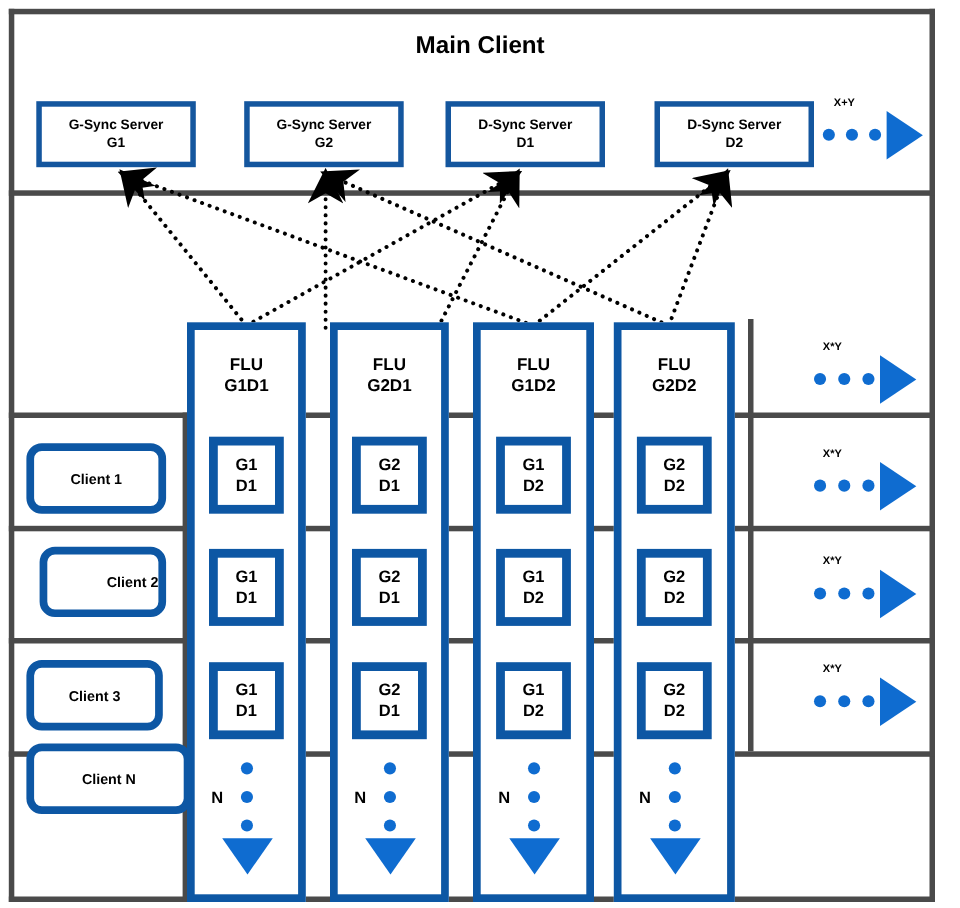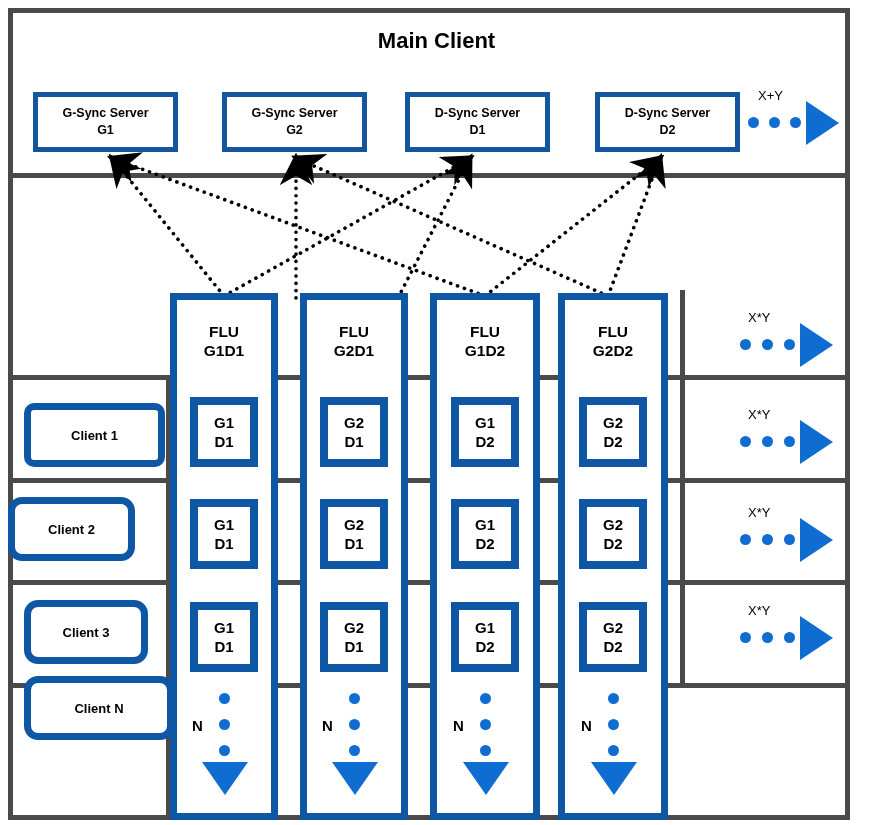--- a/index.html
+++ b/index.html
@@ -93,22 +93,22 @@
     text-align:center;
     font-size:22px;
     font-weight:bold;
     color:#000;
   }
 
   
   .flow-group{position:absolute;}
   .flow-label{
     position:absolute;
-    font-size:13px;
-    font-weight:normal;
+    font-size:10px;
+    font-weight:bold;
     color:#000;
     white-space:nowrap;
   }
   .dot{
     position:absolute;
     width:11px;height:11px;
     border-radius:50%;
     background:#0f6cd0;
   }
   .tri-right{
@@ -297,24 +297,24 @@
     <div class="tri-down" style="left:10px;top:72px;"></div>
   </div>
   <div class="flow-group" style="left:581px;top:690px;width:70px;height:105px;">
     <div class="n-label" style="left:0px;top:27px;">N</div>
     <div class="dot" style="left:27px;top:3px;"></div>
     <div class="dot" style="left:27px;top:29px;"></div>
     <div class="dot" style="left:27px;top:55px;"></div>
     <div class="tri-down" style="left:10px;top:72px;"></div>
   </div>
 
-  <div class="client-box" style="left:24px;top:403px;width:141px;height:64px;border-radius:10px;">
+  <div class="client-box" style="left:24px;top:403px;width:127px;height:64px;">
     <span>Client 1</span>
   </div>
-  <div class="client-box" style="left:8px;top:497px;width:127px;height:64px;">
+  <div class="client-box" style="left:36px;top:497px;width:115px;height:64px;justify-content:flex-end;">
     <span>Client 2</span>
   </div>
   <div class="client-box" style="left:24px;top:600px;width:124px;height:64px;">
     <span>Client 3</span>
   </div>
   <div class="client-box" style="left:24px;top:676px;width:150px;height:64px;">
     <span>Client N</span>
   </div>
 
   <div class="flow-group" style="left:740px;top:310px;width:95px;height:60px;">

